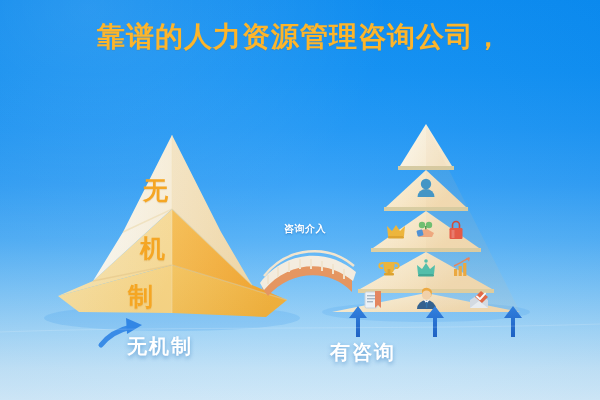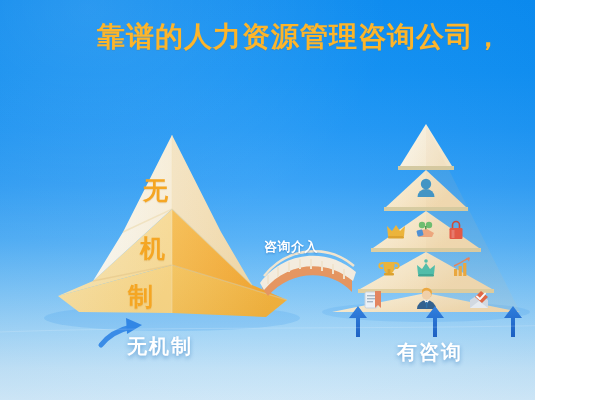--- a/index.html
+++ b/index.html
@@ -1,21 +1,21 @@
 <!DOCTYPE html>
 <html><head>
 <meta charset="utf-8">
 <style>
   html,body{margin:0;padding:0;}
   body{
     width:600px;height:400px;overflow:hidden;
     font-family:"Liberation Sans","DejaVu Sans",sans-serif;
   }
   #stage{
-    position:relative;width:535px;height:400px;overflow:hidden;
+    position:relative;width:600px;height:400px;overflow:hidden;
     background:linear-gradient(180deg,
        #0b8df3 0%,
        #0f90f4 18%,
        #1b95f5 32%,
        #2f9ef6 46%,
        #52b0f7 60%,
        #7dc5f8 72%,
        #a6d8f9 83%,
        #c6e6fa 92%,
        #d7eefc 100%);
@@ -50,33 +50,33 @@
   
   .pyr-char{
     position:absolute;
     color:#F5A623;
     font-weight:bold;
     font-size:25px;line-height:25px;
     text-shadow:0 1px 1px rgba(180,110,10,.20);
     user-select:none;
   }
   #lbl-bridge{
-    position:absolute;left:264px;top:238px;width:82px;
-    color:#ffffff;font-weight:bold;font-size:13px;letter-spacing:.5px;
+    position:absolute;left:264px;top:222px;width:82px;text-align:center;
+    color:#ffffff;font-weight:bold;font-size:10px;letter-spacing:.5px;
     text-shadow:0 1px 2px rgba(10,80,160,.45);
     user-select:none;
   }
   .bottom-label{
     position:absolute;
     color:#ffffff;font-weight:bold;font-size:20px;letter-spacing:2px;
     text-shadow:0 2px 4px rgba(10,90,170,.45);
     user-select:none;white-space:nowrap;
   }
   #lbl-left{left:0;top:333px;width:320px;text-align:center;}
-  #lbl-right{left:330px;top:339px;width:200px;text-align:center;}
+  #lbl-right{left:330px;top:339px;width:200px;text-align:left;}
 </style>
 </head>
 <body>
 
 <div id="stage">
 
   <div id="sheen"></div>
 
   <svg id="scene" viewBox="0 0 600 400">
     <defs>

